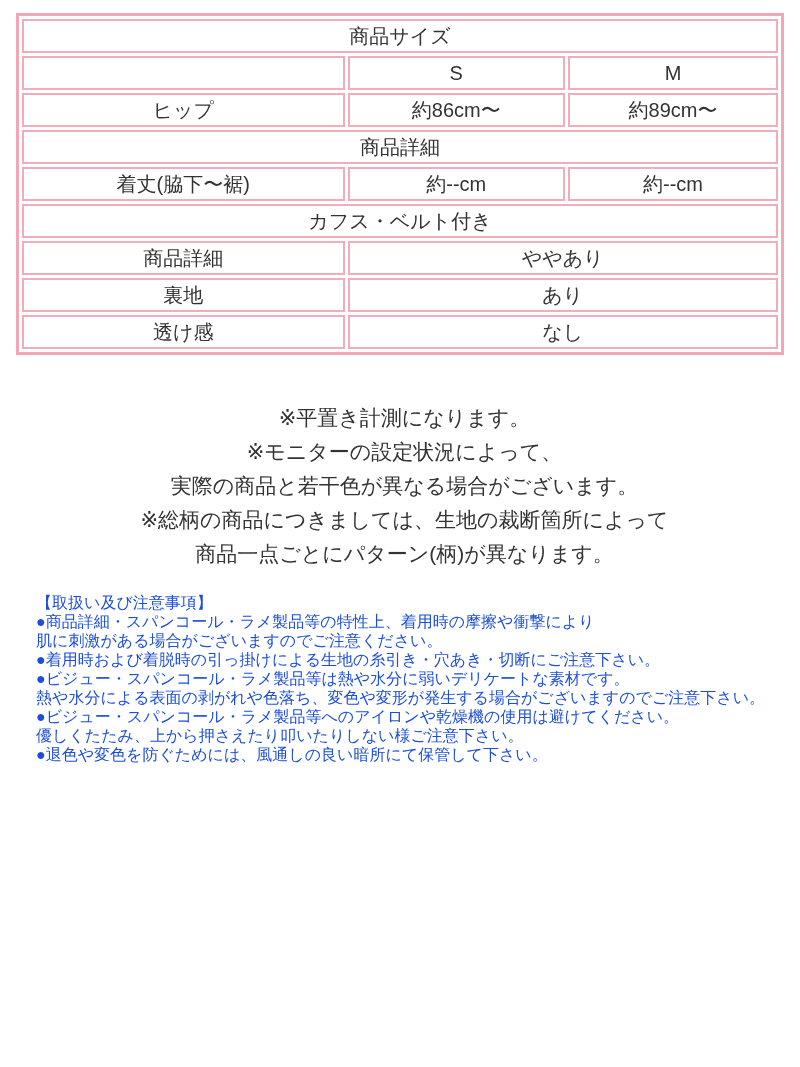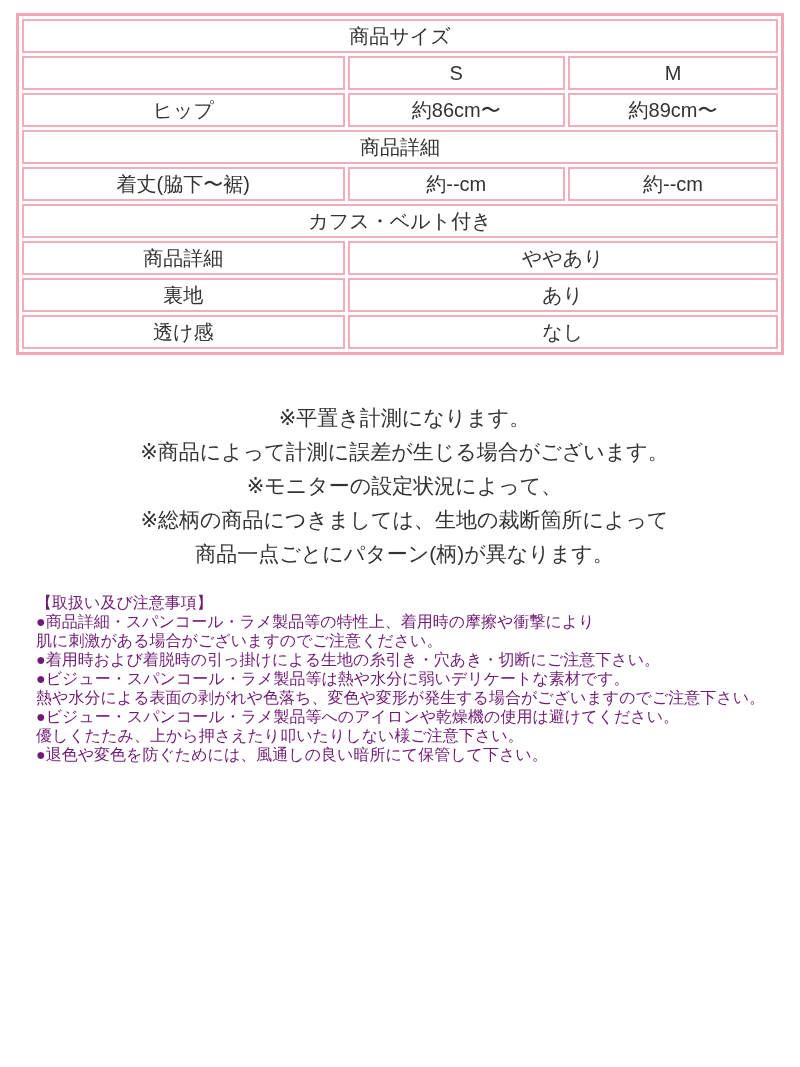--- a/index.html
+++ b/index.html
@@ -42,21 +42,21 @@
     text-align: center;
     font-size: 21px;
     line-height: 34px;
     color: #333333;
     padding-left: 9px;
   }
   .care-notes {
     margin: 22px 10px 0 36px;
     font-size: 16px;
     line-height: 19px;
-    color: #701a75;
+    color: #1d4ed8;
   }
   .care-notes .heading {
     margin-bottom: 0;
   }
 </style>
 </head>
 <body>
 
 <table class="spec-table">
   <colgroup>
@@ -99,22 +99,22 @@
     </tr>
     <tr>
       <td>透け感</td>
       <td colspan="2">なし</td>
     </tr>
   </tbody>
 </table>
 
 <div class="measure-notes">
   <div>※平置き計測になります。</div>
-  <div>※商品によって計測に誤差が生じる場合がございます。</div>
   <div>※モニターの設定状況によって、</div>
+  <div>実際の商品と若干色が異なる場合がございます。</div>
   <div>※総柄の商品につきましては、生地の裁断箇所によって</div>
   <div>商品一点ごとにパターン(柄)が異なります。</div>
 </div>
 
 <div class="care-notes">
   <div class="heading">【取扱い及び注意事項】</div>
   <div>●商品詳細・スパンコール・ラメ製品等の特性上、着用時の摩擦や衝撃により</div>
   <div>肌に刺激がある場合がございますのでご注意ください。</div>
   <div>●着用時および着脱時の引っ掛けによる生地の糸引き・穴あき・切断にご注意下さい。</div>
   <div>●ビジュー・スパンコール・ラメ製品等は熱や水分に弱いデリケートな素材です。</div>

